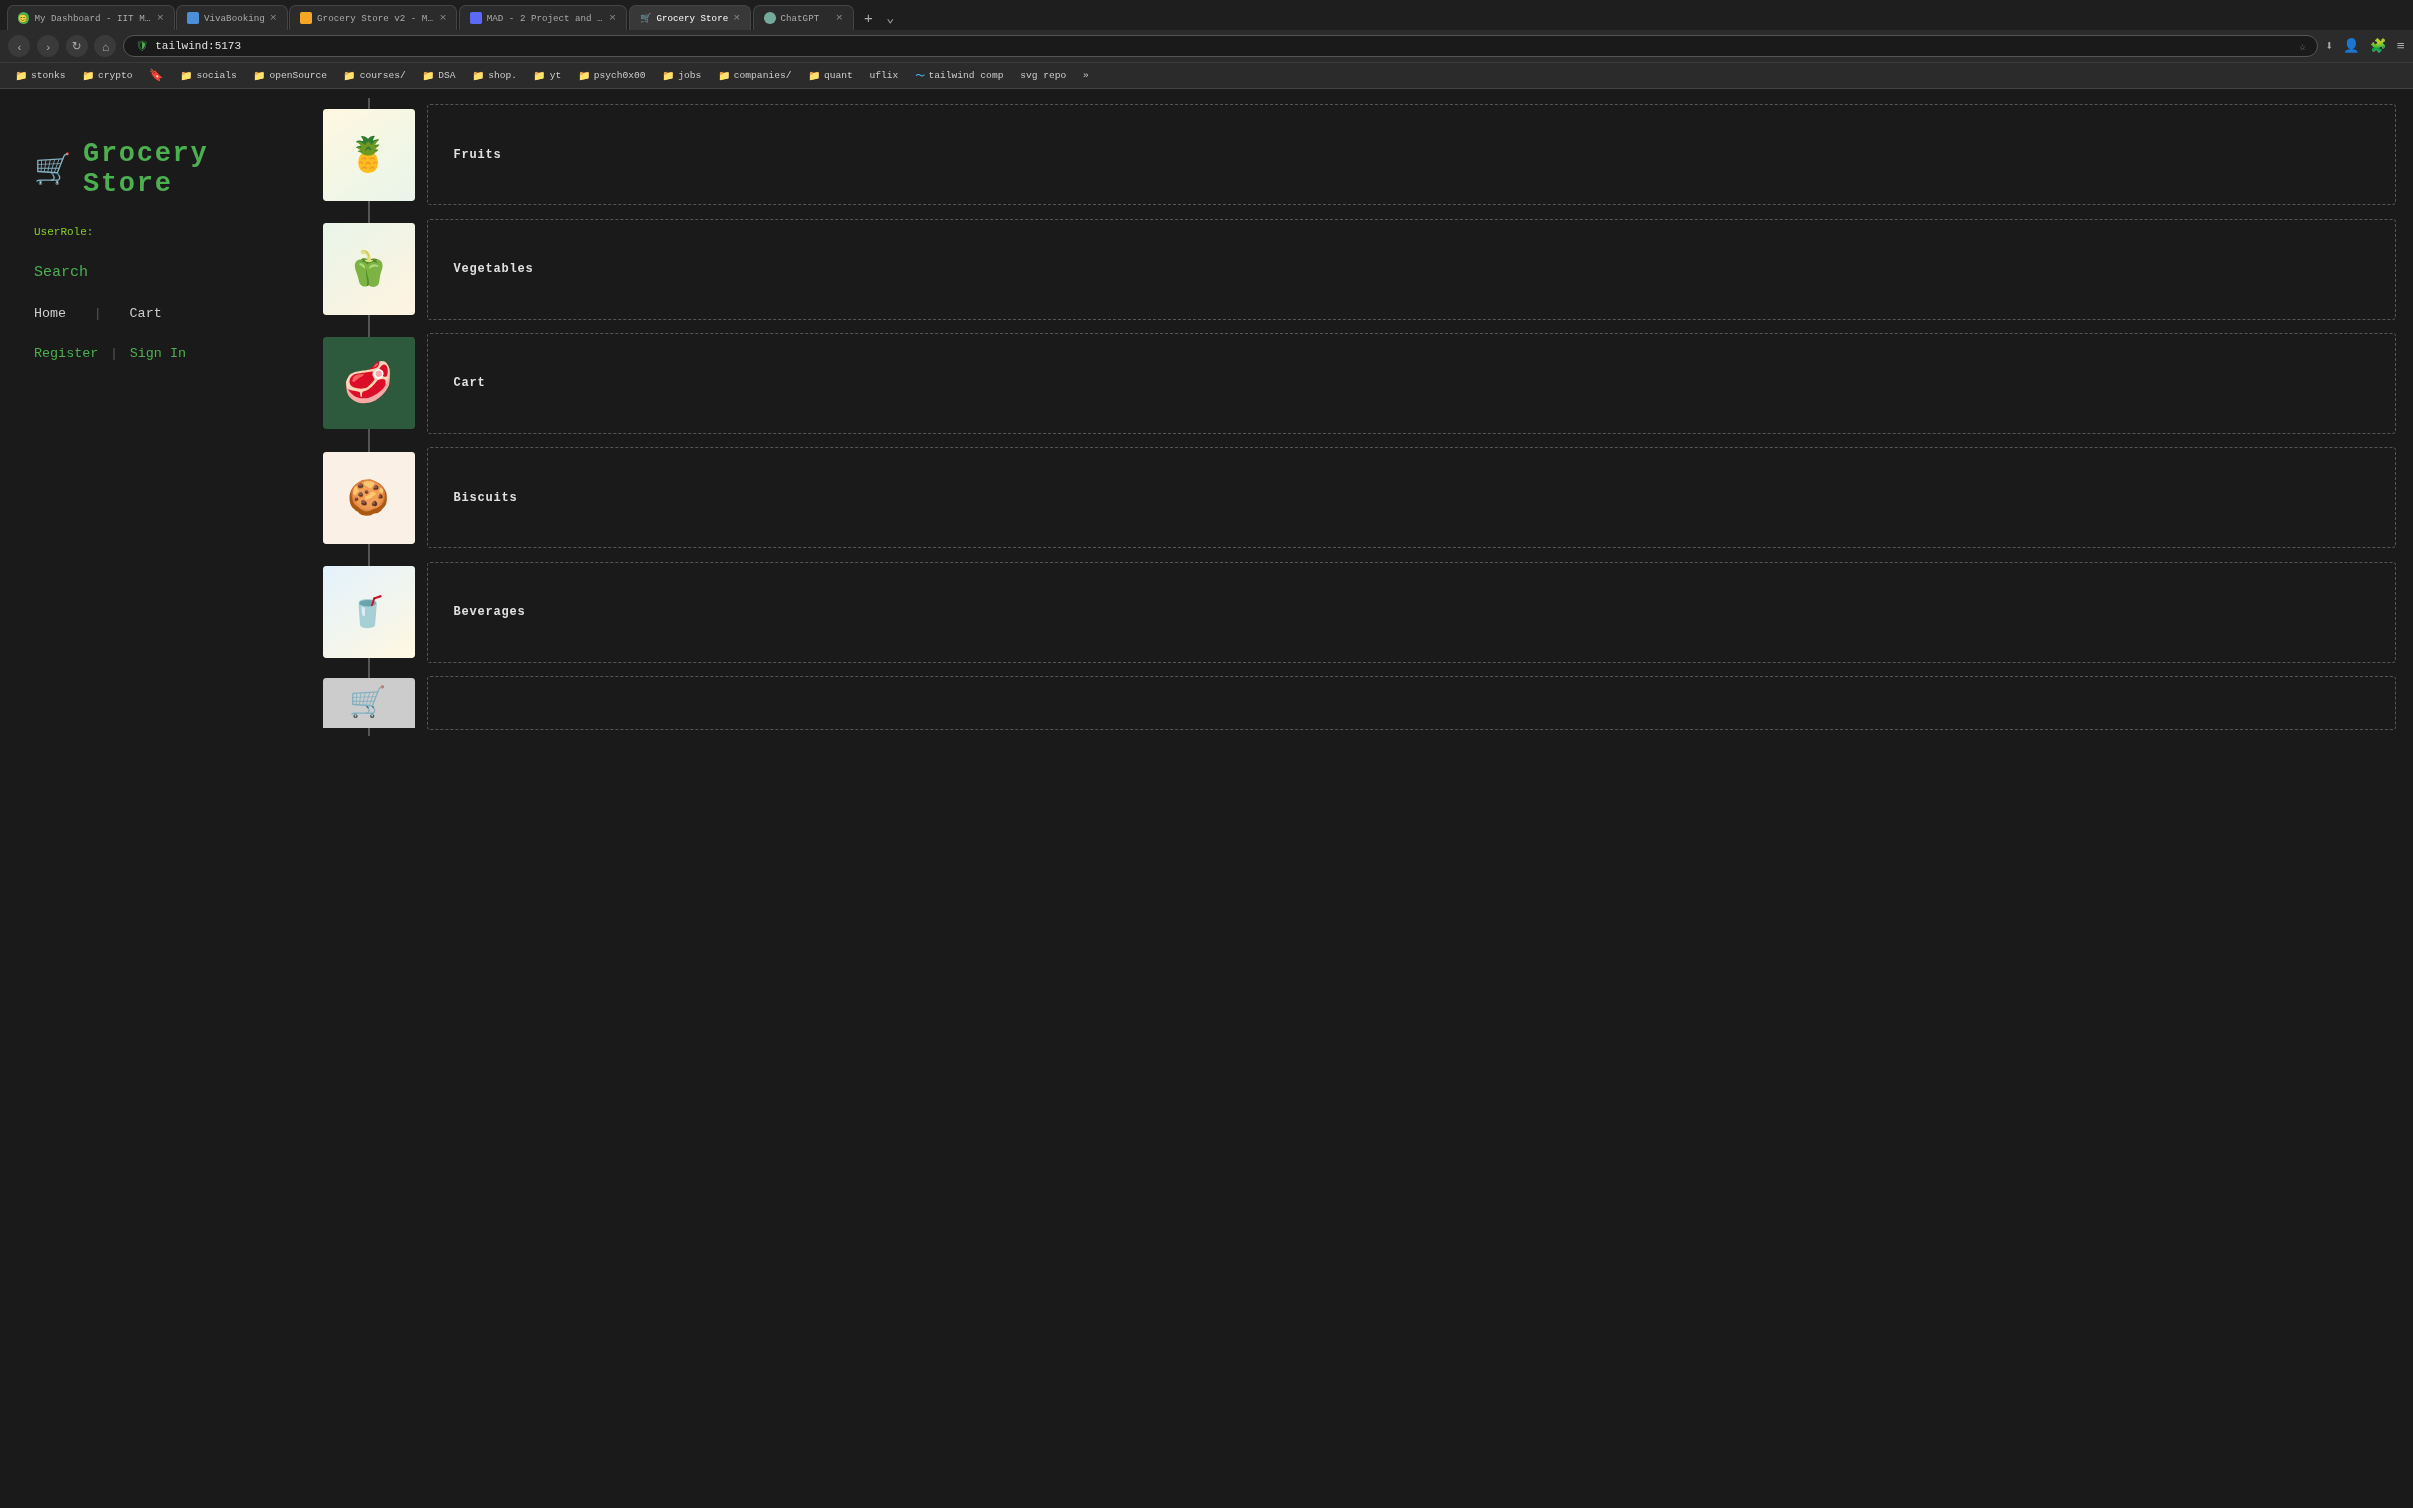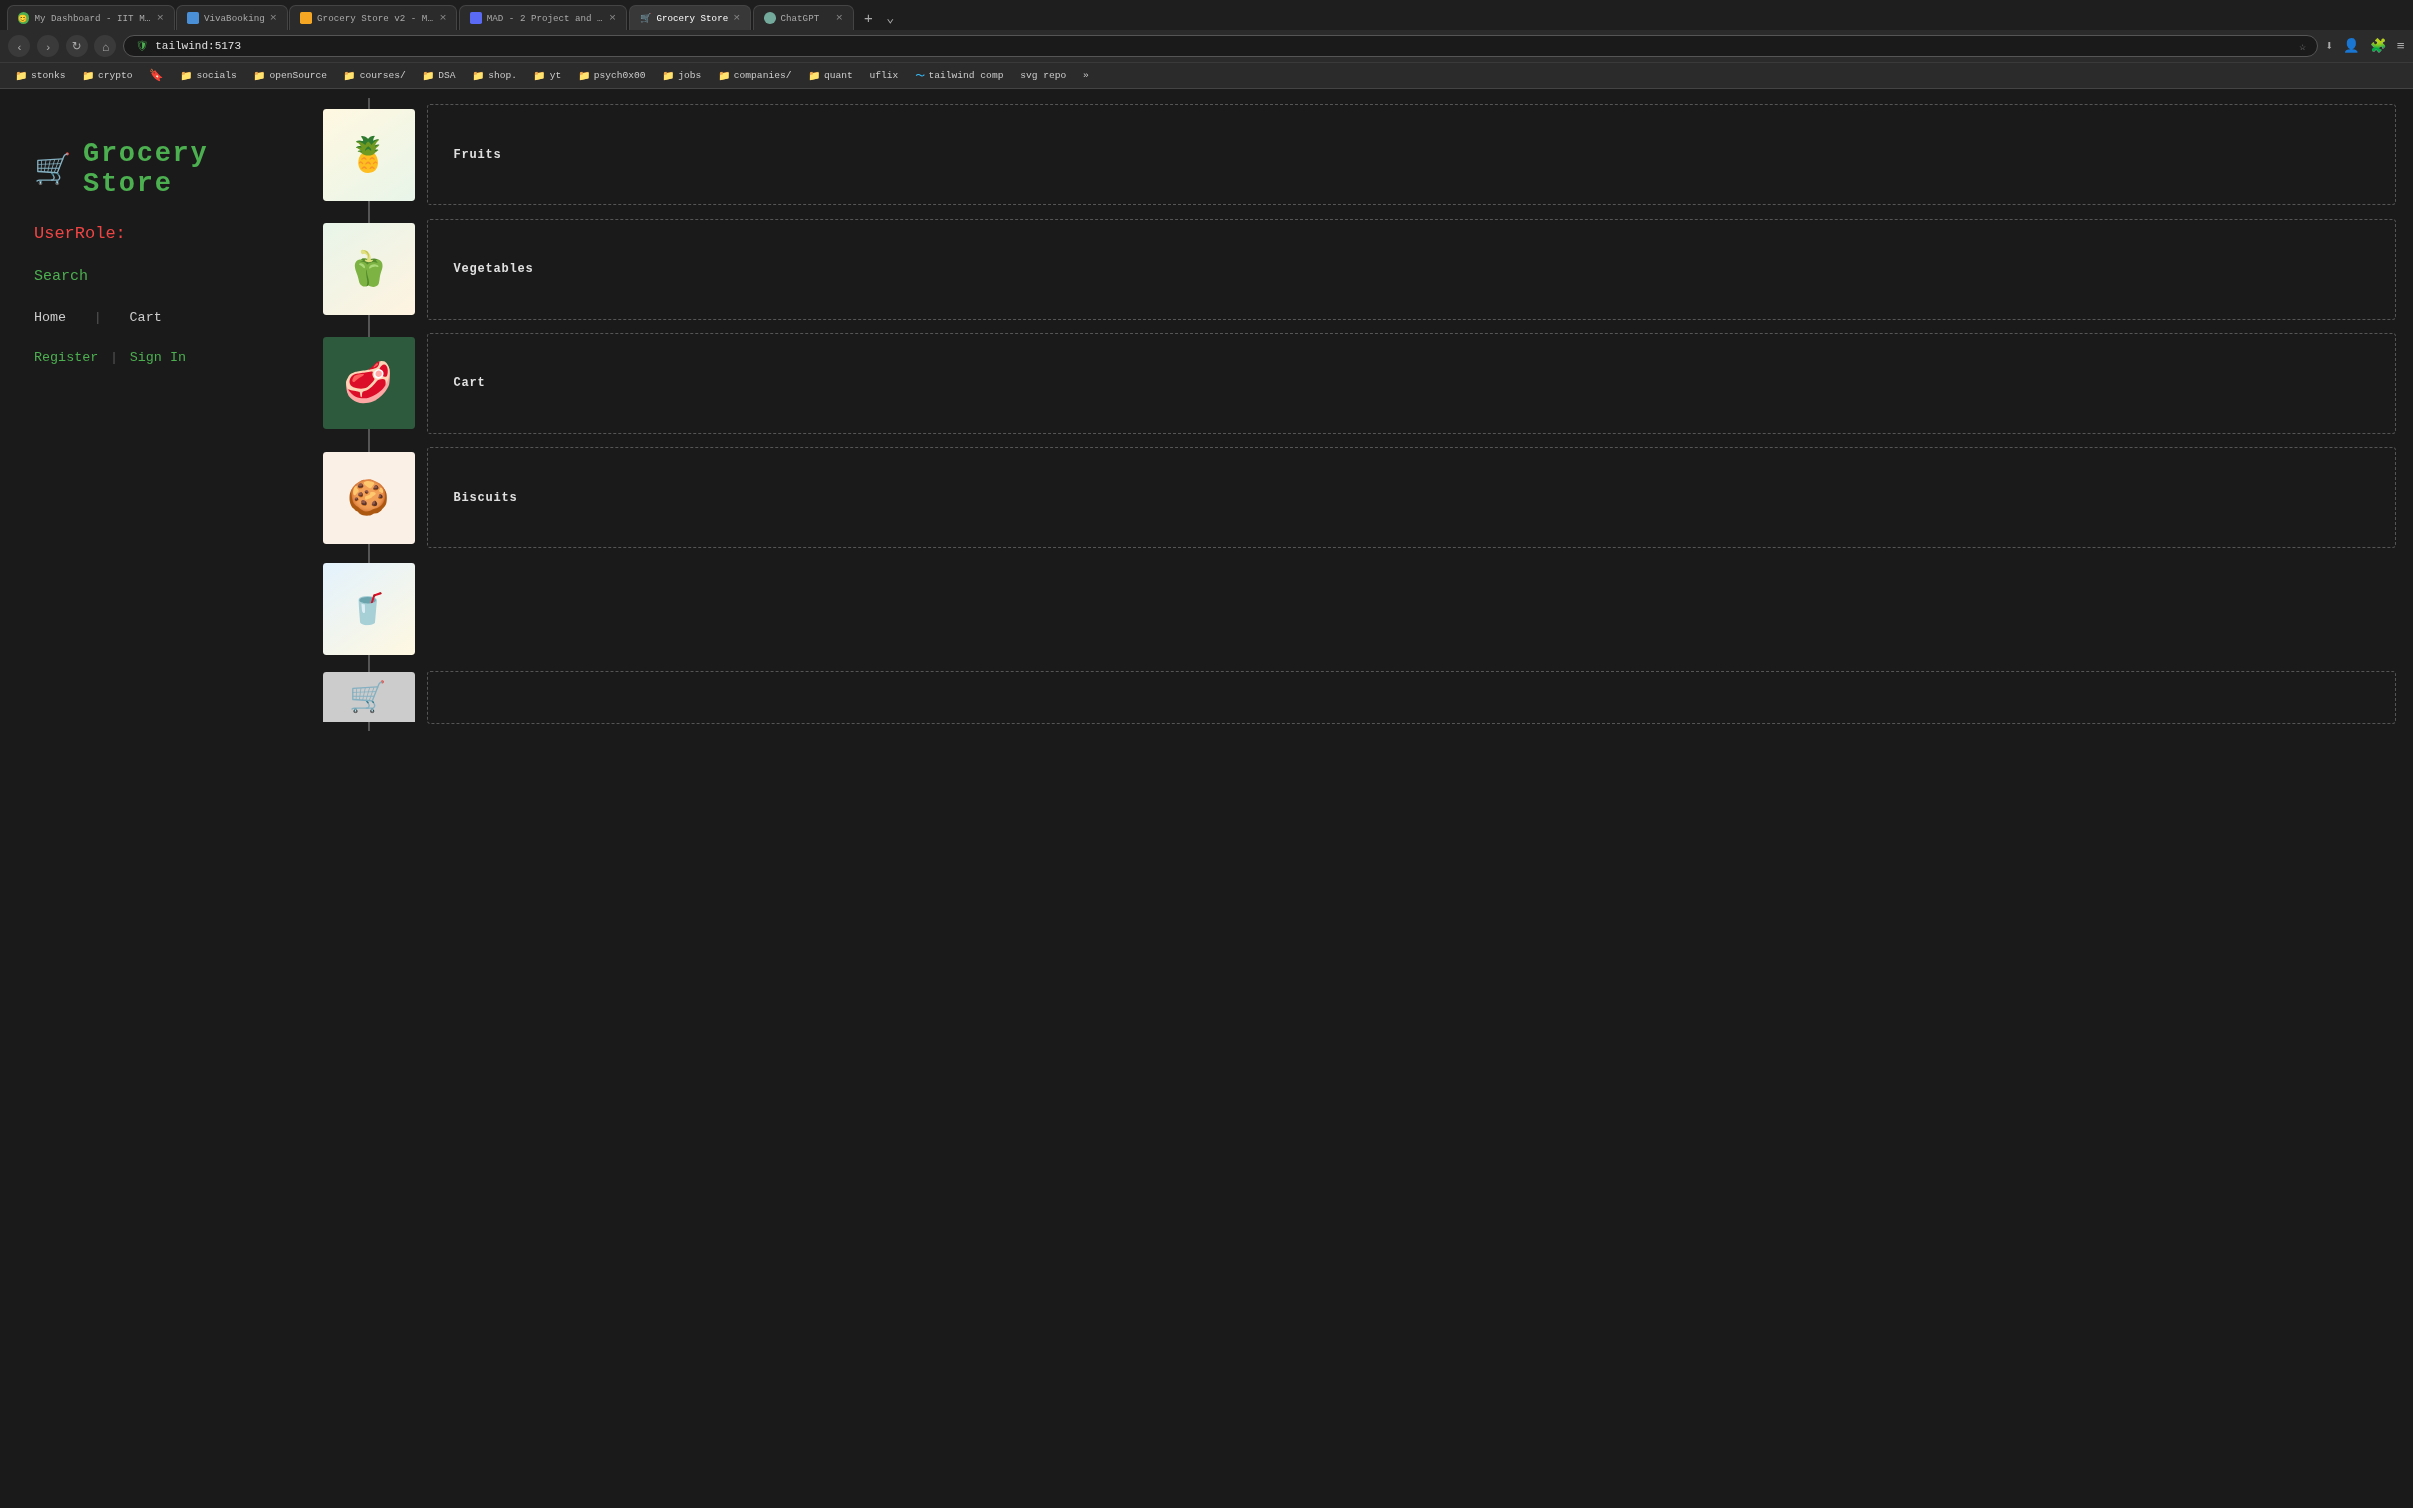--- a/index.html
+++ b/index.html
@@ -453,21 +453,21 @@
 <div class="app-layout">
 
   <div class="sidebar">
 
     <div class="brand">
       <span class="brand-icon">🛒</span>
       <span class="brand-name">Grocery Store</span>
     </div>
 
     <div>
-      <span style="font-size:17px; color:#ef4444; font-family:'Courier New',monospace;">UserRole:</span>
+      <span style="font-size:11px; color:#84cc16; font-family:'Courier New',monospace;">UserRole:</span>
     </div>
 
     <div class="sidebar-search">Search</div>
 
     <div class="nav-links">
       <span class="nav-link">Home</span>
       <span class="nav-divider">|</span>
       <span class="nav-link">Cart</span>
     </div>
 
@@ -523,20 +523,23 @@
         <span class="category-name">Biscuits</span>
       </div>
     </div>
 
     <div class="category-row">
       <div class="category-image-wrapper">
         <div class="food-emoji img-beverages-bg" style="background: linear-gradient(145deg, #e3f2fd, #fff8e1); font-size:30px; display:flex; align-items:center; justify-content:center; width:92px; height:92px; border-radius:3.4px;">
           🥤
         </div>
       </div>
+      <div class="category-card">
+        <span class="category-name">Beverages</span>
+      </div>
     </div>
 
     <div class="category-row" style="margin-bottom: 0;">
       <div class="category-image-wrapper">
         <div style="background: #ccc; font-size:30px; display:flex; align-items:center; justify-content:center; width:92px; height:50px; border-radius:3.4px 3.4px 0 0; overflow:hidden;">
           🛒
         </div>
       </div>
       <div class="category-card" style="min-height:50px;">
         <span class="category-name"></span>

